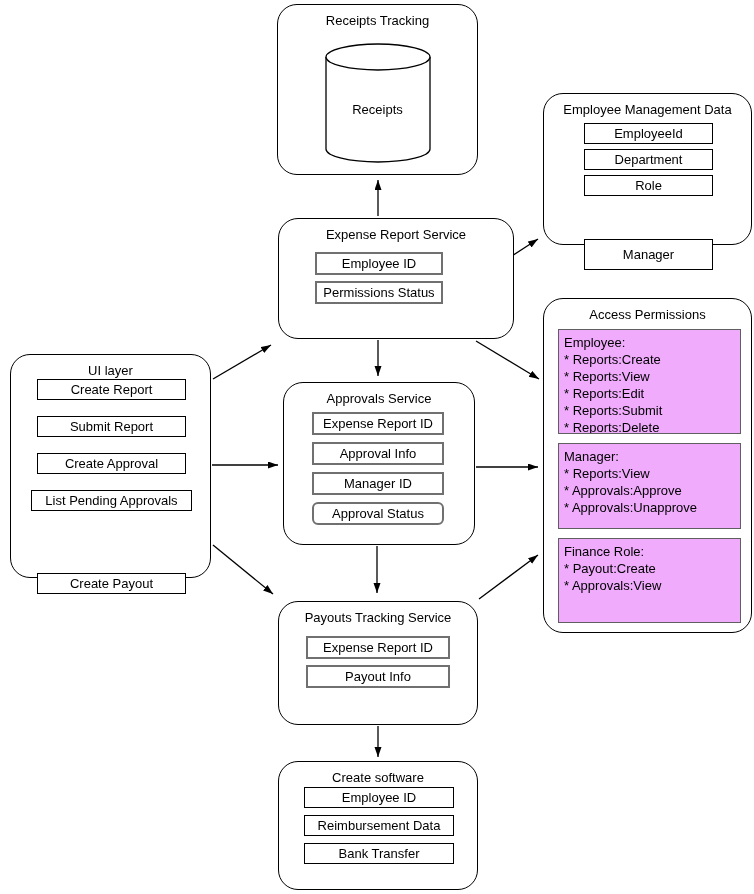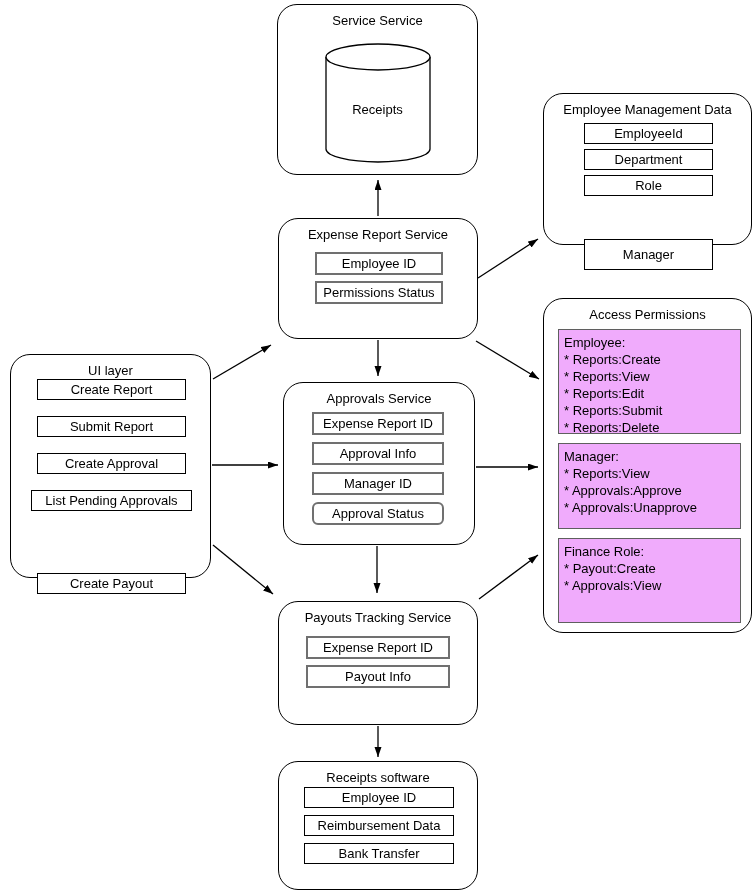--- a/index.html
+++ b/index.html
@@ -36,37 +36,37 @@
     <line x1="213" y1="379" x2="271" y2="345" stroke="#000" stroke-width="1.3" marker-end="url(#ah)"></line>
     <line x1="212" y1="465" x2="278" y2="465" stroke="#000" stroke-width="1.3" marker-end="url(#ah)"></line>
     <line x1="213" y1="545" x2="273" y2="594" stroke="#000" stroke-width="1.3" marker-end="url(#ah)"></line>
     <line x1="476" y1="467" x2="538" y2="467" stroke="#000" stroke-width="1.3" marker-end="url(#ah)"></line>
     <line x1="377" y1="546" x2="377" y2="593" stroke="#000" stroke-width="1.3" marker-end="url(#ah)"></line>
     <line x1="479" y1="599" x2="538" y2="555" stroke="#000" stroke-width="1.3" marker-end="url(#ah)"></line>
     <line x1="378" y1="726" x2="378" y2="757" stroke="#000" stroke-width="1.3" marker-end="url(#ah)"></line>
   </svg>
 
   <div class="node" style="left:277px;top:4px;width:201px;height:171px;">
-    <div class="node-title">Service Service</div>
+    <div class="node-title">Receipts Tracking</div>
     <svg class="cylinder" width="110" height="124" viewBox="0 0 110 124">
       <path d="M 3 16 L 3 108 A 52 13 0 0 0 107 108 L 107 16" fill="#fff" stroke="#000" stroke-width="1.3"></path>
       <ellipse cx="55" cy="16" rx="52" ry="13" fill="#fff" stroke="#000" stroke-width="1.3"></ellipse>
     </svg>
     <div class="cyl-label">Receipts</div>
   </div>
 
   <div class="node" style="left:543px;top:93px;width:209px;height:152px;">
     <div class="node-title">Employee Management Data</div>
     <div class="fieldbox" style="left:40px;top:29px;width:129px;height:21px;">EmployeeId</div>
     <div class="fieldbox" style="left:40px;top:55px;width:129px;height:21px;">Department</div>
     <div class="fieldbox" style="left:40px;top:81px;width:129px;height:21px;">Role</div>
     <div class="fieldbox" style="left:40px;top:107px;width:129px;height:31px;margin-top:38px;">Manager</div>
   </div>
 
-  <div class="node" style="left:278px;top:218px;width:200px;height:121px;">
+  <div class="node" style="left:278px;top:218px;width:236px;height:121px;">
     <div class="node-title">Expense Report Service</div>
     <div class="fieldbox gray" style="left:36px;top:33px;width:128px;height:23px;">Employee ID</div>
     <div class="fieldbox gray" style="left:36px;top:62px;width:128px;height:23px;">Permissions Status</div>
   </div>
 
   <div class="node" style="left:10px;top:354px;width:201px;height:224px;">
     <div class="node-title">UI layer</div>
     <div class="fieldbox" style="left:26px;top:24px;width:149px;height:21px;">Create Report</div>
     <div class="fieldbox" style="left:26px;top:61px;width:149px;height:21px;">Submit Report</div>
     <div class="fieldbox" style="left:26px;top:98px;width:149px;height:21px;">Create Approval</div>
@@ -105,19 +105,19 @@
     </div>
   </div>
 
   <div class="node" style="left:278px;top:601px;width:200px;height:124px;">
     <div class="node-title">Payouts Tracking Service</div>
     <div class="fieldbox gray" style="left:27px;top:34px;width:144px;height:23px;">Expense Report ID</div>
     <div class="fieldbox gray" style="left:27px;top:63px;width:144px;height:23px;">Payout Info</div>
   </div>
 
   <div class="node" style="left:278px;top:761px;width:200px;height:129px;">
-    <div class="node-title">Receipts software</div>
+    <div class="node-title">Create software</div>
     <div class="fieldbox" style="left:25px;top:25px;width:150px;height:21px;">Employee ID</div>
     <div class="fieldbox" style="left:25px;top:53px;width:150px;height:21px;">Reimbursement Data</div>
     <div class="fieldbox" style="left:25px;top:81px;width:150px;height:21px;">Bank Transfer</div>
   </div>
 
 </div>
 
 </body></html>

